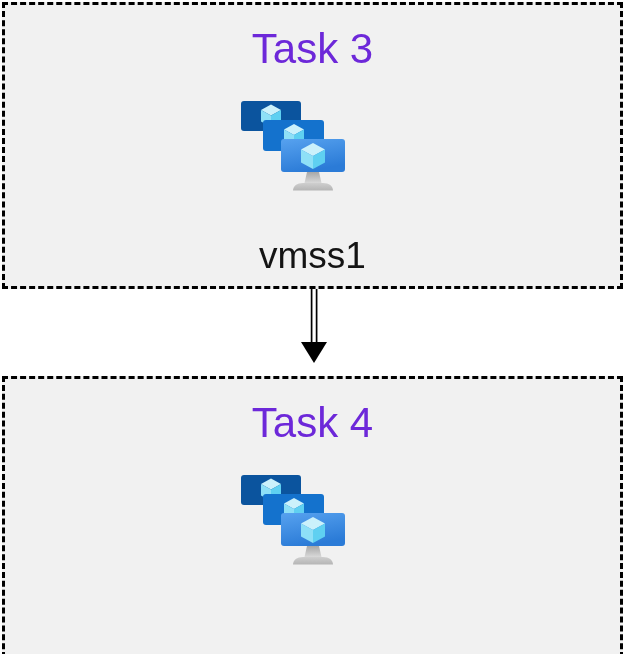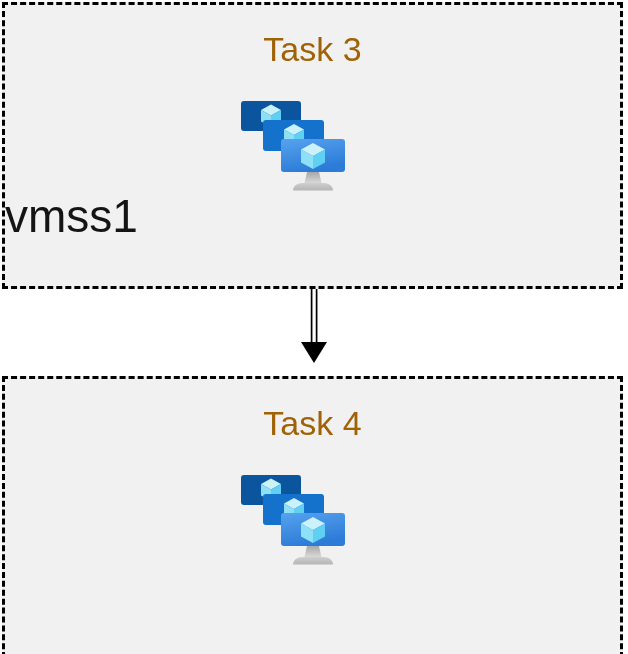--- a/index.html
+++ b/index.html
@@ -24,38 +24,39 @@
     box-sizing: border-box;
   }
   .task-box.top { top: 2px; height: 287px; }
   .task-box.bottom { top: 376px; height: 291px; }
   .task-title {
     position: absolute;
     top: 26px;
     left: 0;
     width: 100%;
     text-align: center;
-    font-size: 34px;
+    font-size: 42px;
     line-height: 36px;
-    color: #a16207;
+    color: #6d28d9;
   }
   .vmss-icon {
     position: absolute;
     top: 96px;
     left: 50%;
     margin-left: -72px;
   }
   .caption {
     position: absolute;
     left: 0;
     width: 100%;
-    text-align: left;
-    font-size: 46px;
+    text-align: center;
+    font-size: 37px;
     line-height: 40px;
     color: #141414;
+    margin-top: 40px;
   }
   .caption.two-line { top: 191px; }
   .caption.one-line { top: 208px; }
   .connector {
     position: absolute;
     left: 296px;
     top: 289px;
   }
 </style>
 </head>

